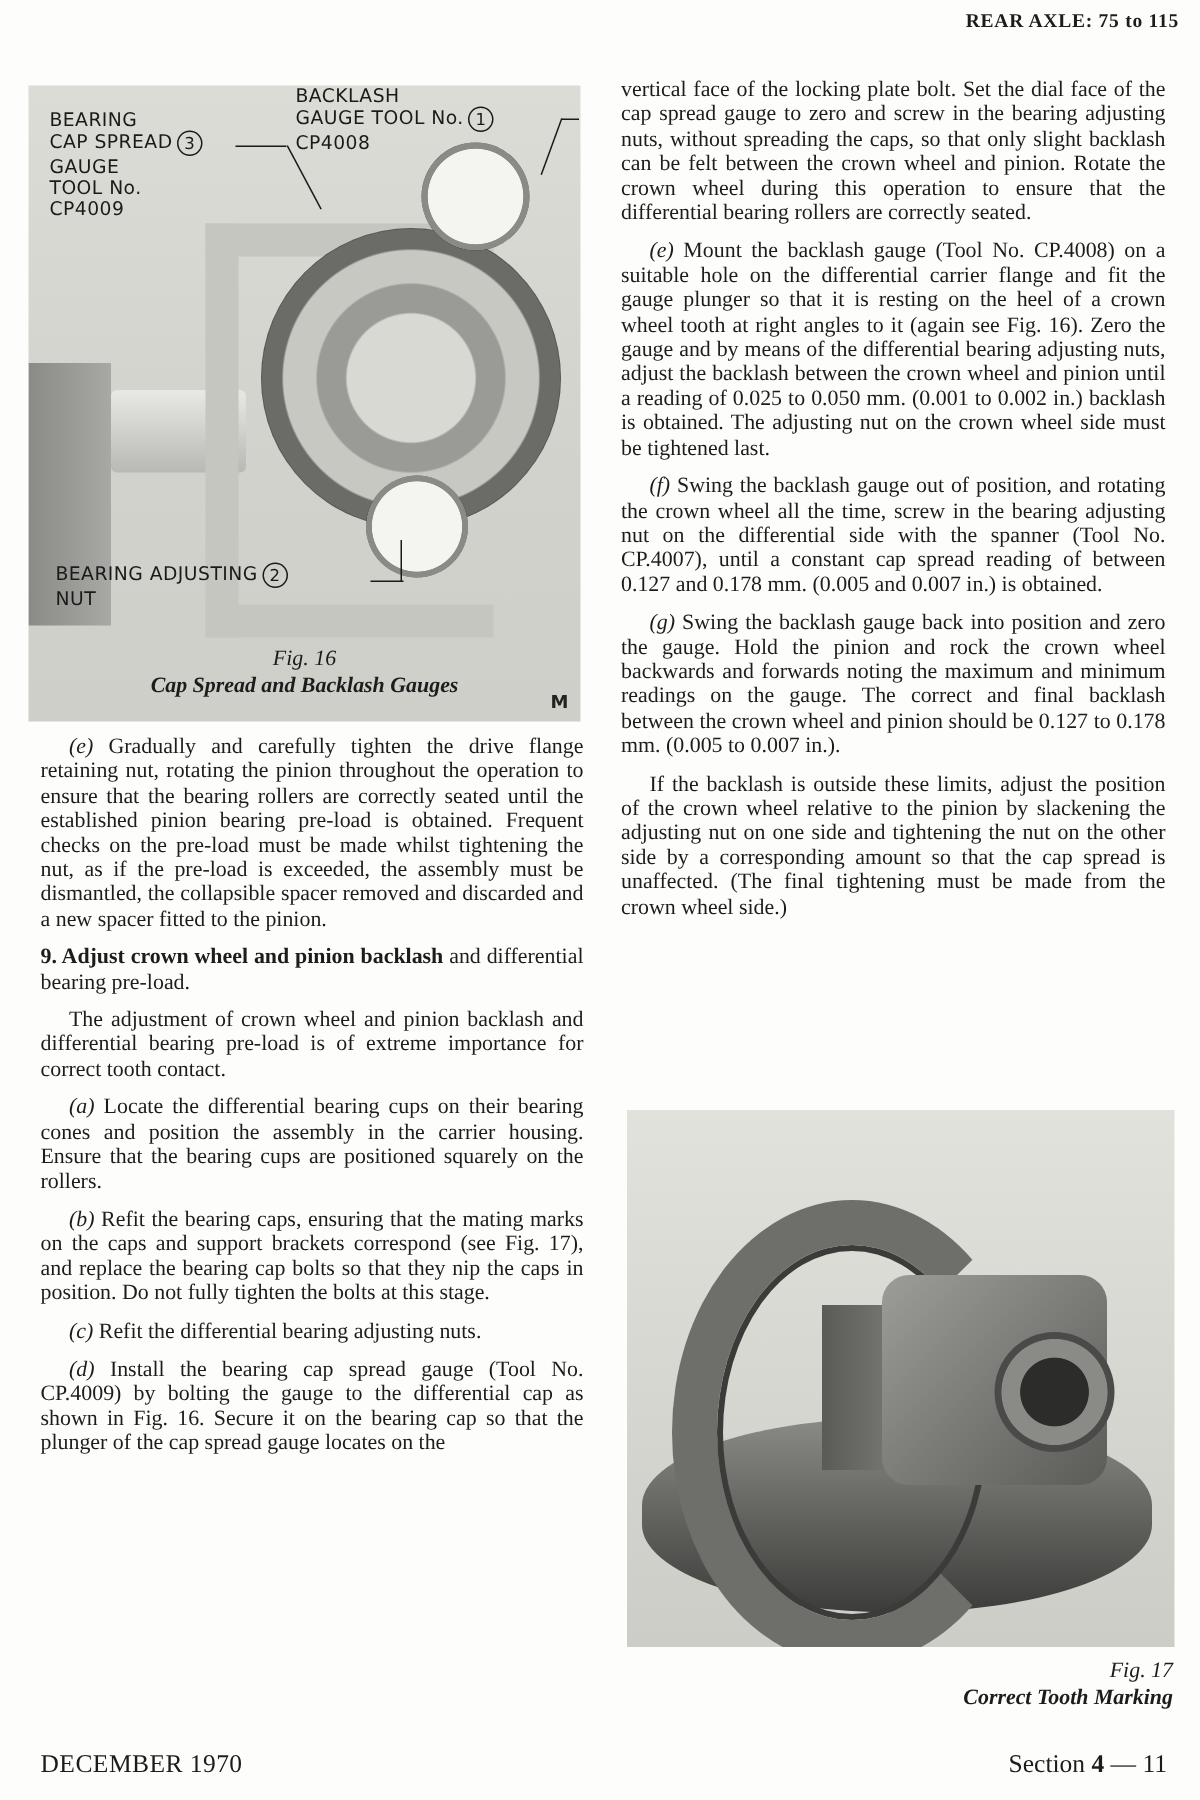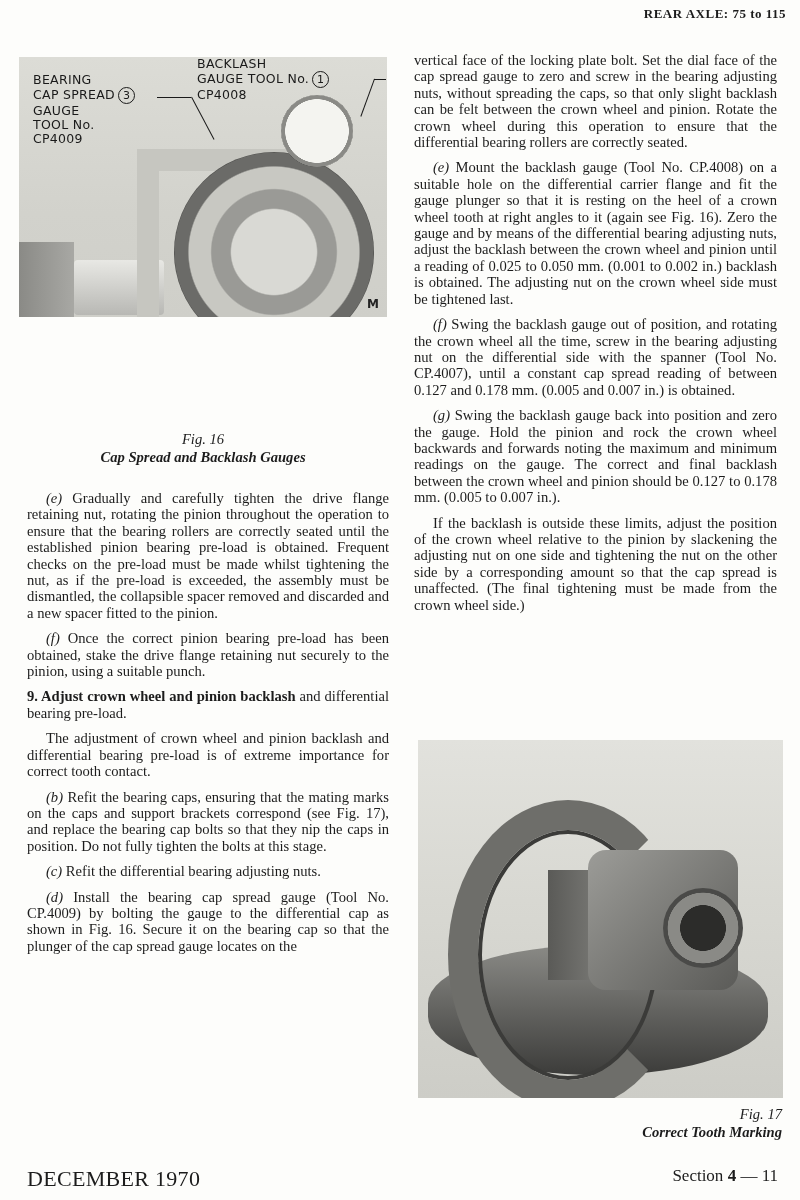--- a/index.html
+++ b/index.html
@@ -16,21 +16,21 @@
   .col-left { left: 27px; top: 490px; width: 362px; }
   .col-right { left: 414px; top: 52px; width: 363px; }
   .col p { margin: 0 0 9px 0; text-indent: 19px; hyphens: auto; }
   .col p.noindent { text-indent: 0; }
   .col p.heading { text-indent: 0; margin-top: 4px; }
   .col p.heading b { font-weight: bold; }
   .col i { font-style: italic; }
 
   
   .fig16 {
-    position: absolute; left: 19px; top: 57px; width: 368px; height: 260px;
+    position: absolute; left: 19px; top: 57px; width: 368px; height: 424px;
     background: linear-gradient(180deg, #dcdcd6 0%, #d2d2cc 60%, #cfcfc9 100%);
     overflow: hidden;
   }
   .fig16 .arm {
     position: absolute; left: 0; top: 185px; width: 55px; height: 175px;
     background: linear-gradient(90deg,#8a8a86,#a8a8a4);
   }
   .fig16 .shaft {
     position: absolute; left: 55px; top: 203px; width: 90px; height: 55px;
     background: linear-gradient(180deg,#e8e8e4,#b8b8b4);
@@ -100,21 +100,21 @@
   }
   .fig17 .bore {
     position: absolute; left: 245px; top: 148px; width: 80px; height: 80px; border-radius: 50%;
     background: radial-gradient(circle,#2c2c2a 0 40%, #8a8a86 41% 62%, #4a4a48 63% 100%);
   }
   .fig17 .body {
     position: absolute; left: 130px; top: 130px; width: 80px; height: 110px;
     background: linear-gradient(90deg,#5a5a57,#8a8a86);
   }
 
-  .footer-left { position: absolute; left: 27px; top: 1166px; font-size: 22px; letter-spacing: 0.3px; }
+  .footer-left { position: absolute; left: 27px; top: 1166px; font-size: 17px; letter-spacing: 0.3px; }
   .footer-right { position: absolute; right: 22px; top: 1166px; font-size: 17px; }
   .footer-right b { font-weight: bold; }
 </style>
 </head>
 <body>
 
 <div class="running-head">REAR AXLE: 75 to 115</div>
 
 <div class="fig16">
   <div class="arm"></div>
@@ -139,23 +139,23 @@
 
   <div class="mark">M</div>
 </div>
 <div class="caption cap16">
   <span class="fig-no">Fig. 16</span>
   <span class="fig-title">Cap Spread and Backlash Gauges</span>
 </div>
 
 <div class="col col-left">
   <p><i>(e)</i><span> Gradually and carefully tighten the drive flange retaining nut, rotating the pinion throughout the operation to ensure that the bearing rollers are correctly seated until the established pinion bearing pre-load is obtained. Frequent checks on the pre-load must be made whilst tightening the nut, as if the pre-load is exceeded, the assembly must be dismantled, the collapsible spacer removed and discarded and a new spacer fitted to the pinion.</span></p>
-  <p><i>(f)</i><span> Once the correct pinion bearing pre-load has been obtained, stake the drive flange retaining nut securely to the pinion, using a suitable punch.</span></p>
   <p class="heading"><b>9.</b><b> Adjust crown wheel and pinion backlash</b><span> and differential bearing pre-load.</span></p>
   <p>The adjustment of crown wheel and pinion backlash and differential bearing pre-load is of extreme importance for correct tooth contact.</p>
+  <p><i>(a)</i><span> Locate the differential bearing cups on their bearing cones and position the assembly in the carrier housing. Ensure that the bearing cups are positioned squarely on the rollers.</span></p>
   <p><i>(b)</i><span> Refit the bearing caps, ensuring that the mating marks on the caps and support brackets correspond (see Fig. 17), and replace the bearing cap bolts so that they nip the caps in position. Do not fully tighten the bolts at this stage.</span></p>
   <p><i>(c)</i><span> Refit the differential bearing adjusting nuts.</span></p>
   <p><i>(d)</i><span> Install the bearing cap spread gauge (Tool No. CP.4009) by bolting the gauge to the differential cap as shown in Fig. 16. Secure it on the bearing cap so that the plunger of the cap spread gauge locates on the</span></p>
 </div>
 
 <div class="col col-right">
   <p class="noindent">vertical face of the locking plate bolt. Set the dial face of the cap spread gauge to zero and screw in the bearing adjusting nuts, without spreading the caps, so that only slight backlash can be felt between the crown wheel and pinion. Rotate the crown wheel during this operation to ensure that the differential bearing rollers are correctly seated.</p>
   <p><i>(e)</i><span> Mount the backlash gauge (Tool No. CP.4008) on a suitable hole on the differential carrier flange and fit the gauge plunger so that it is resting on the heel of a crown wheel tooth at right angles to it (again see Fig. 16). Zero the gauge and by means of the differential bearing adjusting nuts, adjust the backlash between the crown wheel and pinion until a reading of 0.025 to 0.050 mm. (0.001 to 0.002 in.) backlash is obtained. The adjusting nut on the crown wheel side must be tightened last.</span></p>
   <p><i>(f)</i><span> Swing the backlash gauge out of position, and rotating the crown wheel all the time, screw in the bearing adjusting nut on the differential side with the spanner (Tool No. CP.4007), until a constant cap spread reading of between 0.127 and 0.178 mm. (0.005 and 0.007 in.) is obtained.</span></p>
   <p><i>(g)</i><span> Swing the backlash gauge back into position and zero the gauge. Hold the pinion and rock the crown wheel backwards and forwards noting the maximum and minimum readings on the gauge. The correct and final backlash between the crown wheel and pinion should be 0.127 to 0.178 mm. (0.005 to 0.007 in.).</span></p>

